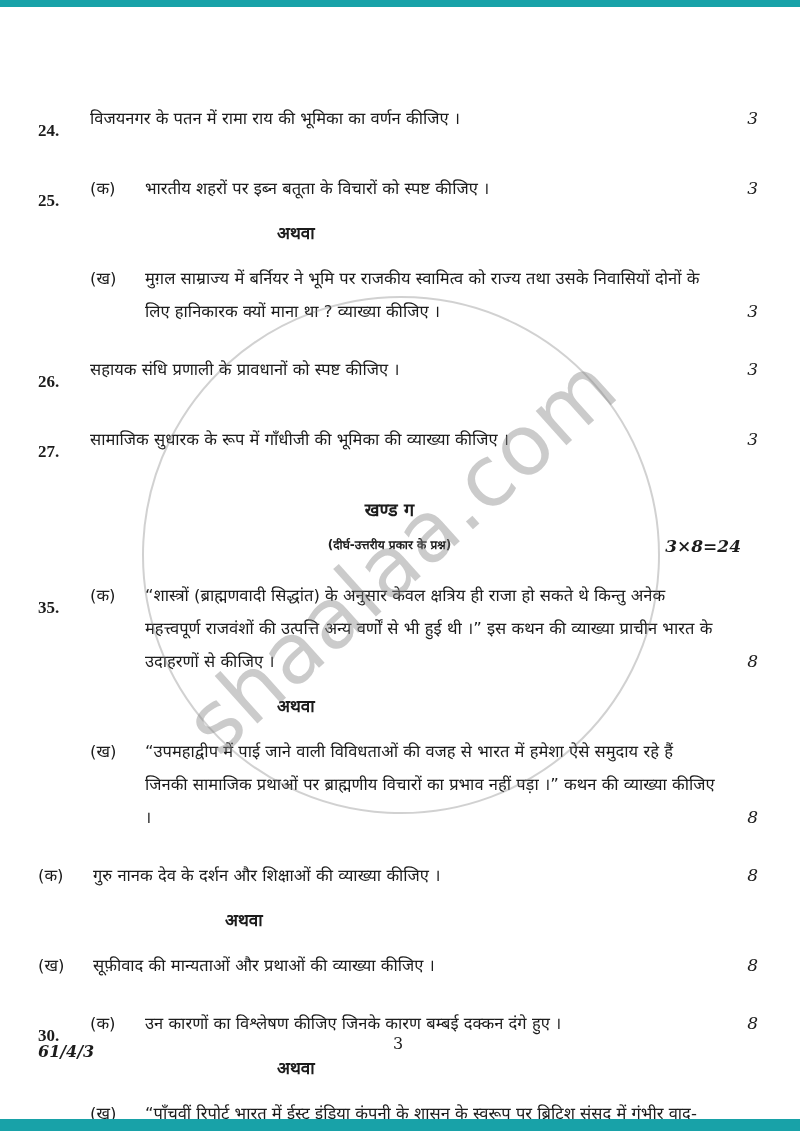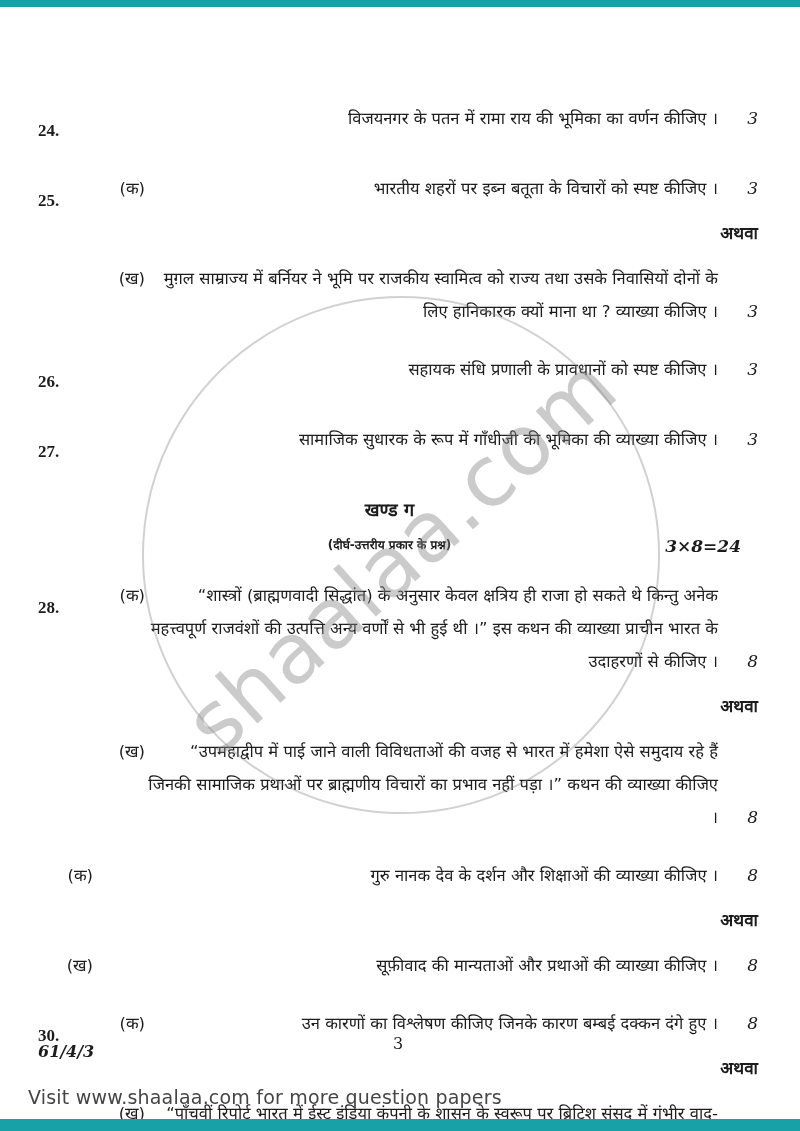--- a/index.html
+++ b/index.html
@@ -23,21 +23,21 @@
     position:absolute;
     top:102px; left:38px; right:42px;
   }
 
   .q { display:flex; margin-bottom:25px; }
   .qnum {
     width:52px; flex-shrink:0;
     font-family:Liberation Serif, serif;
     font-weight:bold; font-size:17px; line-height:33px;margin-top:12px;
   }
-  .qbody { flex:1; min-width:0;text-align:right; }
+  .qbody { flex:1; min-width:0; }
 
   .part { display:flex; }
   .plabel {
     width:55px; flex-shrink:0;
     font-size:16.5px; line-height:33px;
   }
 
   .qtextwrap {
     position:relative; flex:1; min-width:0;
     padding-right:40px;
@@ -160,21 +160,21 @@
 
     <div class="section-header">
       <div class="section-title">खण्ड ग</div>
       <div class="section-sub-row">
         <span class="section-subtitle">(दीर्घ-उत्तरीय प्रकार के प्रश्न)</span>
         <span class="section-marks">3×8=24</span>
       </div>
     </div>
 
     <div class="q">
-      <span class="qnum">28.</span>
+      <span class="qnum">35.</span>
       <div class="qbody">
         <div class="part">
           <span class="plabel">(क)</span>
           <div class="qtextwrap">
             <span class="qtext">“शास्त्रों (ब्राह्मणवादी सिद्धांत) के अनुसार केवल क्षत्रिय ही राजा हो सकते थे किन्तु अनेक महत्त्वपूर्ण राजवंशों की उत्पत्ति अन्य वर्णों से भी हुई थी ।” इस कथन की व्याख्या प्राचीन भारत के उदाहरणों से कीजिए ।</span>
             <span class="marks">8</span>
           </div>
         </div>
         <div class="or-line">
           <span class="or">अथवा</span>
@@ -238,17 +238,16 @@
 
   <div class="footer">
     <span class="footer-code">61/4/3</span>
     <span class="footer-page">3</span>
   </div>
 
   <div class="watermark">
     <span>shaalaa.com</span>
   </div>
 
-  <div class="banner">Visit www.shaalaa.com for more question papers</div>
 
   <div class="accent-bar bottom" style="background: rgb(24, 162, 168);"></div>
 
 </div>
 
 </body></html>

